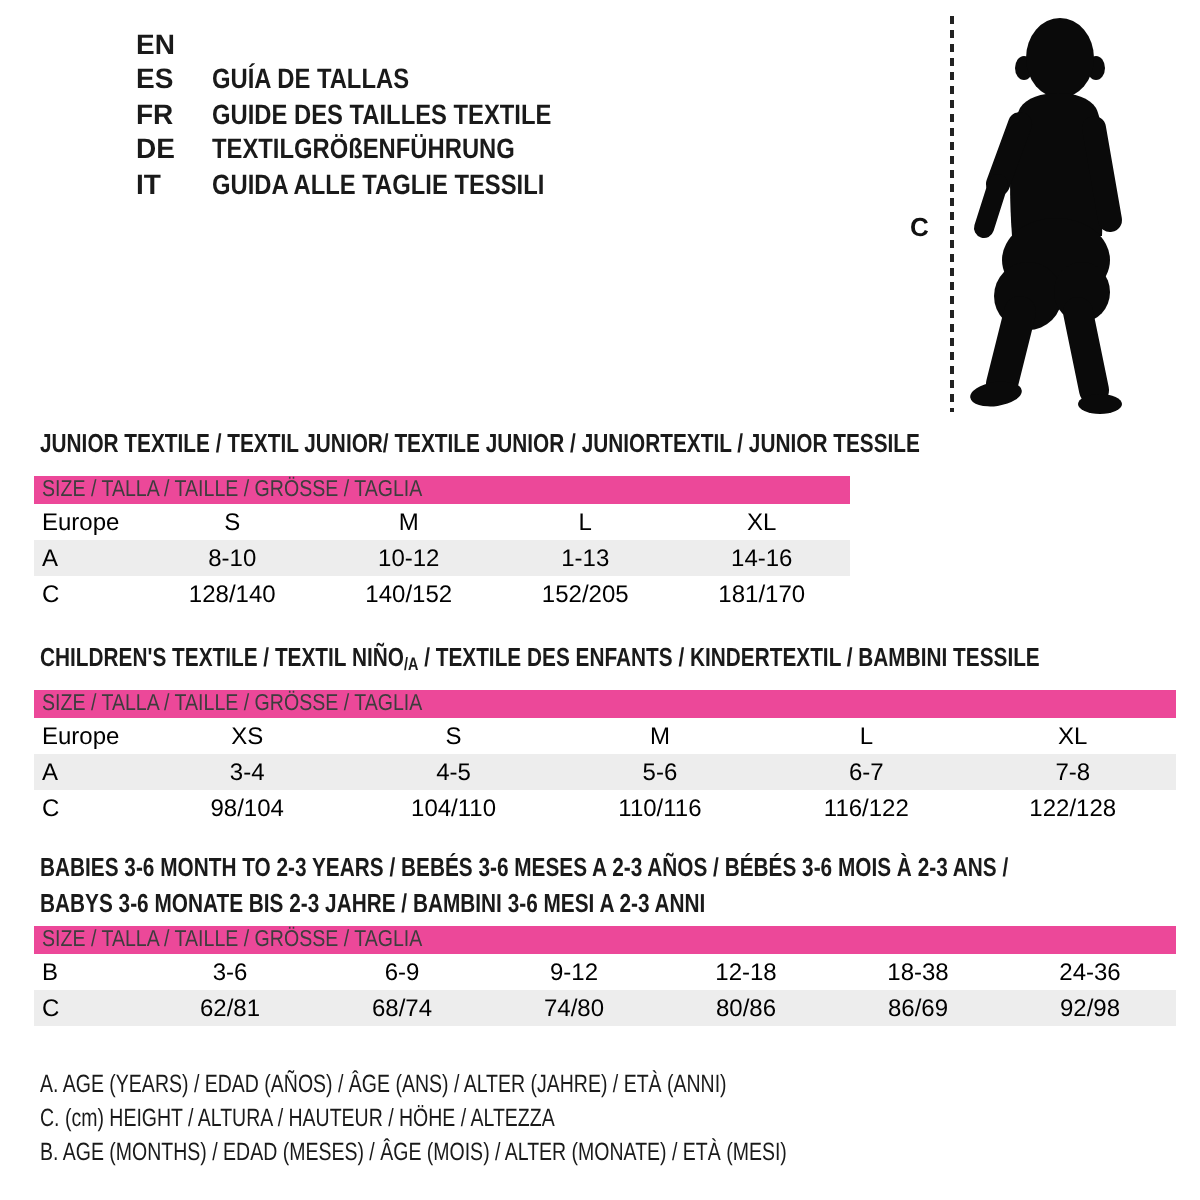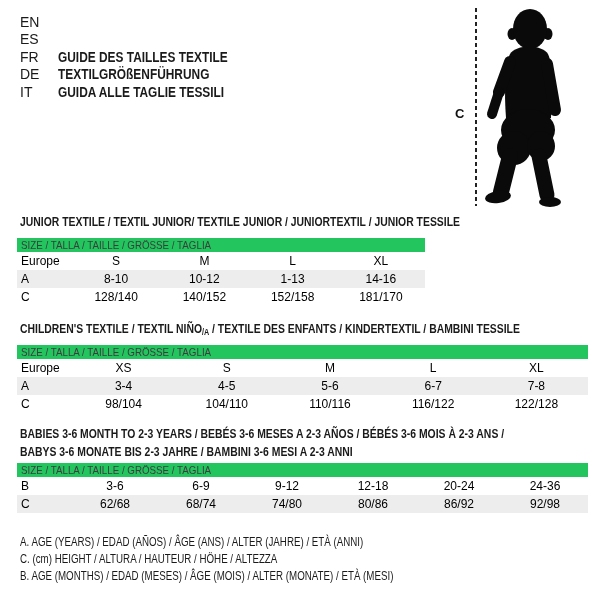--- a/index.html
+++ b/index.html
@@ -6,21 +6,21 @@
   html,body { background:#ffffff; }
   body { font-family:"Liberation Sans", sans-serif; color:#1a1a1a; }
   .canvas { position:relative; width:600px; height:600px; background:#fff; overflow:hidden; }
 
   
   .cond { display:inline-block; transform:scaleX(0.82); transform-origin:0 50%; white-space:nowrap; }
 
   
   .lang-block { position:absolute; left:20px; top:13px; }
   .lang-row { display:flex; height:17.5px; align-items:center; }
-  .lang-code { width:38px; font-weight:normal; font-size:14px; }
+  .lang-code { width:38px; font-weight:bold; font-size:14px;margin-left:48px; }
   .lang-title { font-weight:bold; font-size:14px; }
   .lang-title .cond { transform:scaleX(0.85); }
 
   
   .dash-line { position:absolute; left:475px; top:8px; width:2px; height:198px;
     background:repeating-linear-gradient(180deg,#222 0px,#222 4px,transparent 4px,transparent 7px); }
   .c-label { position:absolute; left:455px; top:106px; font-weight:bold; font-size:13px; color:#111; }
   .figure-svg { position:absolute; left:484px; top:6px; }
 
   
@@ -30,21 +30,21 @@
   .title-children { top:321px; }
   .title-babies { top:425px; line-height:17.5px; }
   .sub { font-size:9px; vertical-align:-2px; }
 
   
   table.size-table { position:absolute; left:17px; border-collapse:collapse; table-layout:fixed; }
   .t1 { top:238px; width:408px; }
   .t2 { top:345px; width:571px; }
   .t3 { top:463px; width:571px; }
   .size-table th, .size-table td { font-weight:normal; padding:0; vertical-align:middle; }
-  tr.size-header th { background:#22c55e; height:14px; text-align:left; padding-left:4px;
+  tr.size-header th { background:#ec4899; height:14px; text-align:left; padding-left:4px;
       font-size:11.5px; color:#3d3d3d; }
   tr.size-header .cond { transform:scaleX(0.85); }
   .size-table td { height:18px; font-size:12px; text-align:center; color:#000000; }
   .size-table td.left { text-align:left; padding-left:4px; }
   tr.shaded td { background:#ededed; }
 
   
   .footnotes { position:absolute; left:20px; top:535px; }
   .footnote { height:17.2px; font-weight:normal; font-size:12.5px; white-space:nowrap; }
   .footnote .cond { transform:scaleX(0.78); }
@@ -53,20 +53,21 @@
 <body>
 
 <div class="canvas">
 
   <div class="lang-block">
     <div class="lang-row">
       <span class="lang-code">EN</span>
     </div>
     <div class="lang-row">
       <span class="lang-code">ES</span>
+      <span class="lang-title"><span class="cond">GUÍA DE TALLAS</span></span>
     </div>
     <div class="lang-row">
       <span class="lang-code">FR</span>
       <span class="lang-title"><span class="cond">GUIDE DES TAILLES TEXTILE</span></span>
     </div>
     <div class="lang-row">
       <span class="lang-code">DE</span>
       <span class="lang-title"><span class="cond">TEXTILGRÖßENFÜHRUNG</span></span>
     </div>
     <div class="lang-row">
@@ -134,21 +135,21 @@
       <td class="left">A</td>
       <td>8-10</td>
       <td>10-12</td>
       <td>1-13</td>
       <td>14-16</td>
     </tr>
     <tr>
       <td class="left">C</td>
       <td>128/140</td>
       <td>140/152</td>
-      <td>152/158</td>
+      <td>152/205</td>
       <td>181/170</td>
     </tr>
   </tbody>
     </table>
 
   <div class="section-title title-children">
     <span class="cond"><span>CHILDREN'S TEXTILE / TEXTIL NIÑO</span><span class="sub">/A</span><span> / TEXTILE DES ENFANTS / KINDERTEXTIL / BAMBINI TESSILE</span></span>
   </div>
   <table class="size-table t2">
     <colgroup>
@@ -207,30 +208,30 @@
     <tbody>
         <tr class="size-header">
       <th colspan="7"><span class="cond">SIZE / TALLA / TAILLE / GRÖSSE / TAGLIA</span></th>
     </tr>
     <tr>
       <td class="left">B</td>
       <td>3-6</td>
       <td>6-9</td>
       <td>9-12</td>
       <td>12-18</td>
-      <td>20-24</td>
+      <td>18-38</td>
       <td>24-36</td>
     </tr>
     <tr class="shaded">
       <td class="left">C</td>
-      <td>62/68</td>
+      <td>62/81</td>
       <td>68/74</td>
       <td>74/80</td>
       <td>80/86</td>
-      <td>86/92</td>
+      <td>86/69</td>
       <td>92/98</td>
     </tr>
   </tbody>
     </table>
 
   <div class="footnotes">
     <div class="footnote"><span class="cond">A. AGE (YEARS) / EDAD (AÑOS) / ÂGE (ANS) / ALTER (JAHRE) / ETÀ (ANNI)</span></div>
     <div class="footnote"><span class="cond">C. (cm) HEIGHT / ALTURA / HAUTEUR / HÖHE / ALTEZZA</span></div>
     <div class="footnote"><span class="cond">B. AGE (MONTHS) / EDAD (MESES) / ÂGE (MOIS) / ALTER (MONATE) / ETÀ (MESI)</span></div>
   </div>

